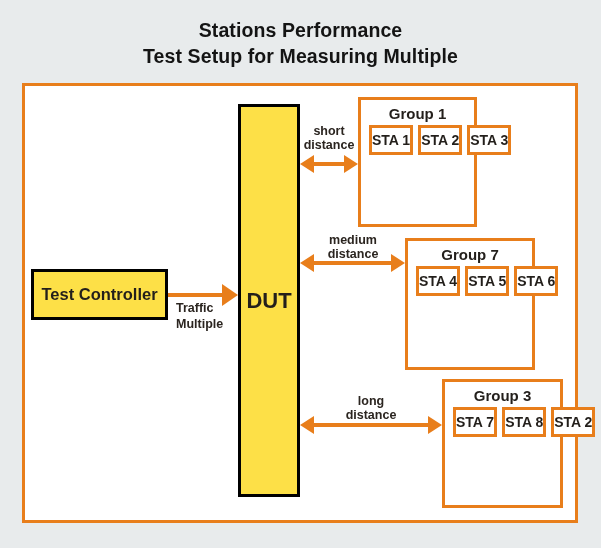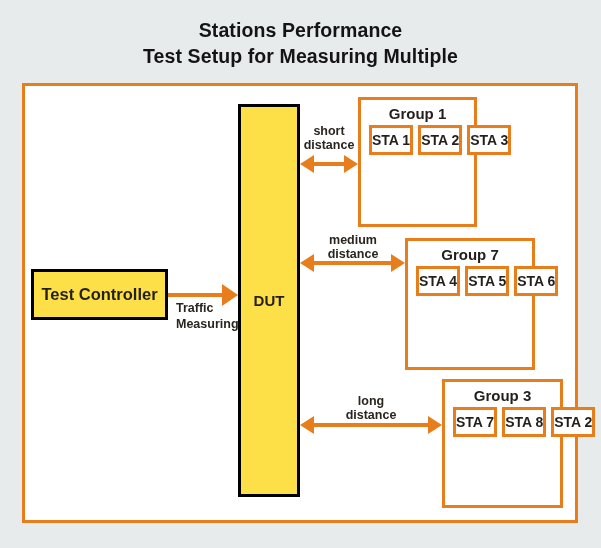--- a/index.html
+++ b/index.html
@@ -23,21 +23,21 @@
     position: absolute; left: 22px; top: 83px; width: 556px; height: 440px;
     background: #FFFFFF; border: 3px solid #E87E1B;
   }
 
   .node {
     position: absolute; background: #fde047; border: 3px solid #000000;
     display: flex; align-items: center; justify-content: center;
     font-weight: bold; color: #231F1B;
   }
   .tc-box  { left: 31px;  top: 269px; width: 137px; height: 51px;  font-size: 16.5px; }
-  .dut-box { left: 238px; top: 104px; width: 62px;  height: 393px; font-size: 15px; }
+  .dut-box { left: 238px; top: 104px; width: 62px;  height: 393px; font-size: 22px; }
 
   .group {
     position: absolute; background: #FFFFFF; border: 3px solid #E87E1B;
     display: flex; flex-direction: column; justify-content: center;
   }
   .group-1 { left: 358px; top: 97px;  width: 119px; height: 130px; }
   .group-2 { left: 405px; top: 238px; width: 130px; height: 132px; }
   .group-3 { left: 442px; top: 379px; width: 121px; height: 129px; }
   .group-header {
     height: 23px; flex: none; display: flex; align-items: center; justify-content: center;
@@ -103,21 +103,21 @@
   </div>
 
   <div class="outer-box"></div>
 
   <div class="node tc-box">
     <span>Test Controller</span>
   </div>
 
   <div class="tg-label">
     <div>Traffic</div>
-    <div>Measuring</div>
+    <div>Multiple</div>
   </div>
   <div class="arrow-right">
     <div class="shaft"></div>
     <div class="head"></div>
   </div>
 
   <div class="node dut-box">
     <span>DUT</span>
   </div>
 

